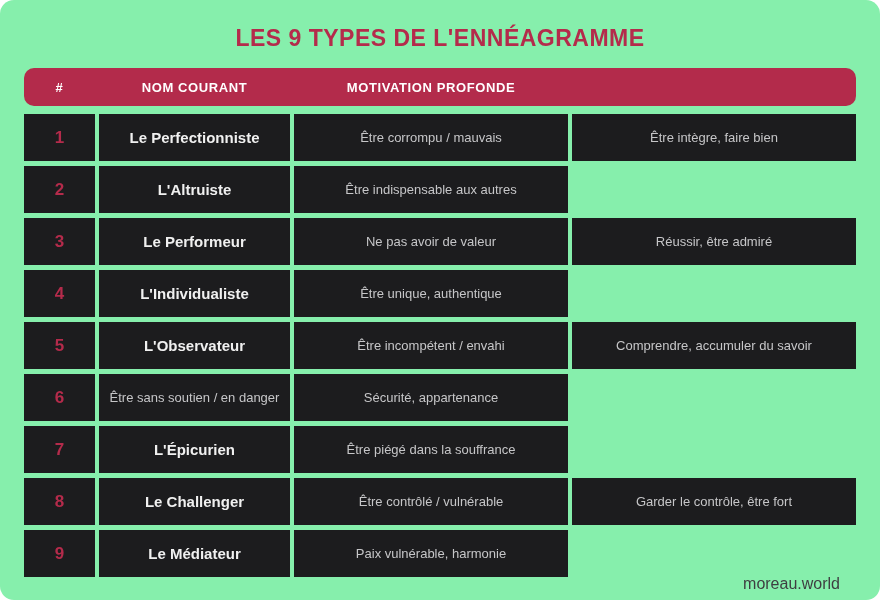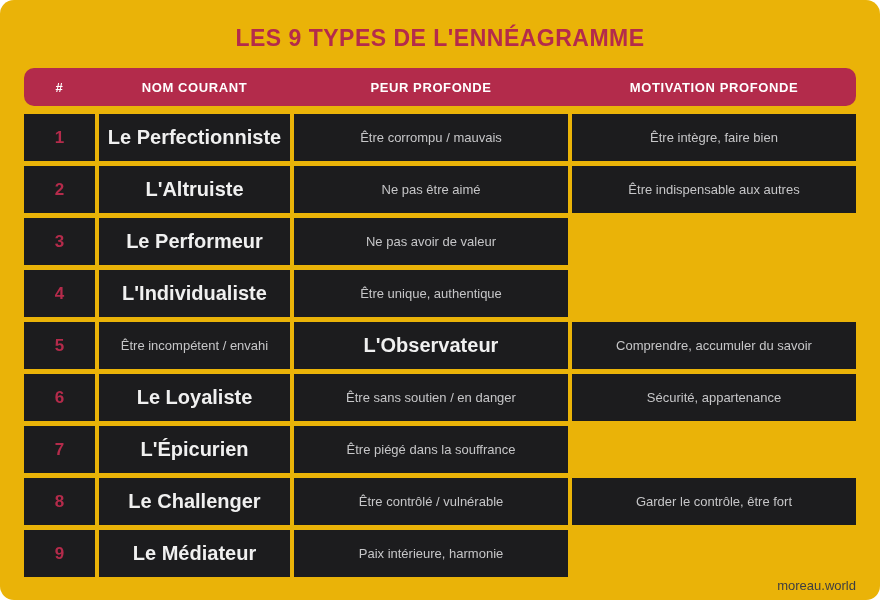--- a/index.html
+++ b/index.html
@@ -5,21 +5,21 @@
   html, body { margin: 0; padding: 0; }
   body {
     width: 880px; height: 600px;
     background: #ffffff;
     font-family: "Liberation Sans", sans-serif;
     -webkit-font-smoothing: antialiased;
   }
   .card {
     position: relative;
     width: 880px; height: 600px;
-    background: #eab308;
+    background: #86efac;
     border-radius: 14px;
     overflow: hidden;
     box-sizing: border-box;
   }
   .title {
     position: absolute;
     top: 25px; left: 0; right: 0;
     text-align: center;
     color: #b42b4b;
     font-size: 23px;
@@ -65,105 +65,103 @@
     box-sizing: border-box;
   }
   .num {
     color: #b42b4b;
     font-weight: bold;
     font-size: 17px;
   }
   .name {
     color: #f0f0f0;
     font-weight: bold;
-    font-size: 20px;
+    font-size: 15px;
   }
   .detail {
     color: #c6c6c8;
     font-size: 13px;
   }
   .watermark {
     position: absolute;
-    right: 24px; bottom: 7px;
+    right: 40px; bottom: 7px;
     color: #3e3e41;
-    font-size: 13px;
+    font-size: 16px;
   }
 </style>
 </head>
 <body>
 
 <div class="card">
 
   <div class="title">LES 9 TYPES DE L'ENNÉAGRAMME</div>
 
   <div class="thead">
     <div class="th">#</div>
     <div class="th">NOM COURANT</div>
-    <div class="th">PEUR PROFONDE</div>
     <div class="th">MOTIVATION PROFONDE</div>
   </div>
 
   <div class="tbody">
 
     <div class="row">
       <div class="cell num">1</div>
       <div class="cell name">Le Perfectionniste</div>
       <div class="cell detail">Être corrompu / mauvais</div>
       <div class="cell detail">Être intègre, faire bien</div>
     </div>
 
     <div class="row">
       <div class="cell num">2</div>
       <div class="cell name">L'Altruiste</div>
-      <div class="cell detail">Ne pas être aimé</div>
       <div class="cell detail">Être indispensable aux autres</div>
     </div>
 
     <div class="row">
       <div class="cell num">3</div>
       <div class="cell name">Le Performeur</div>
       <div class="cell detail">Ne pas avoir de valeur</div>
+      <div class="cell detail">Réussir, être admiré</div>
     </div>
 
     <div class="row">
       <div class="cell num">4</div>
       <div class="cell name">L'Individualiste</div>
       <div class="cell detail">Être unique, authentique</div>
     </div>
 
     <div class="row">
       <div class="cell num">5</div>
+      <div class="cell name">L'Observateur</div>
       <div class="cell detail">Être incompétent / envahi</div>
-      <div class="cell name">L'Observateur</div>
       <div class="cell detail">Comprendre, accumuler du savoir</div>
     </div>
 
     <div class="row">
       <div class="cell num">6</div>
-      <div class="cell name">Le Loyaliste</div>
       <div class="cell detail">Être sans soutien / en danger</div>
       <div class="cell detail">Sécurité, appartenance</div>
     </div>
 
     <div class="row">
       <div class="cell num">7</div>
       <div class="cell name">L'Épicurien</div>
       <div class="cell detail">Être piégé dans la souffrance</div>
     </div>
 
     <div class="row">
       <div class="cell num">8</div>
       <div class="cell name">Le Challenger</div>
       <div class="cell detail">Être contrôlé / vulnérable</div>
       <div class="cell detail">Garder le contrôle, être fort</div>
     </div>
 
     <div class="row">
       <div class="cell num">9</div>
       <div class="cell name">Le Médiateur</div>
-      <div class="cell detail">Paix intérieure, harmonie</div>
+      <div class="cell detail">Paix vulnérable, harmonie</div>
     </div>
 
   </div>
 
   <div class="watermark">moreau.world</div>
 
 </div>
 
 </body></html>

